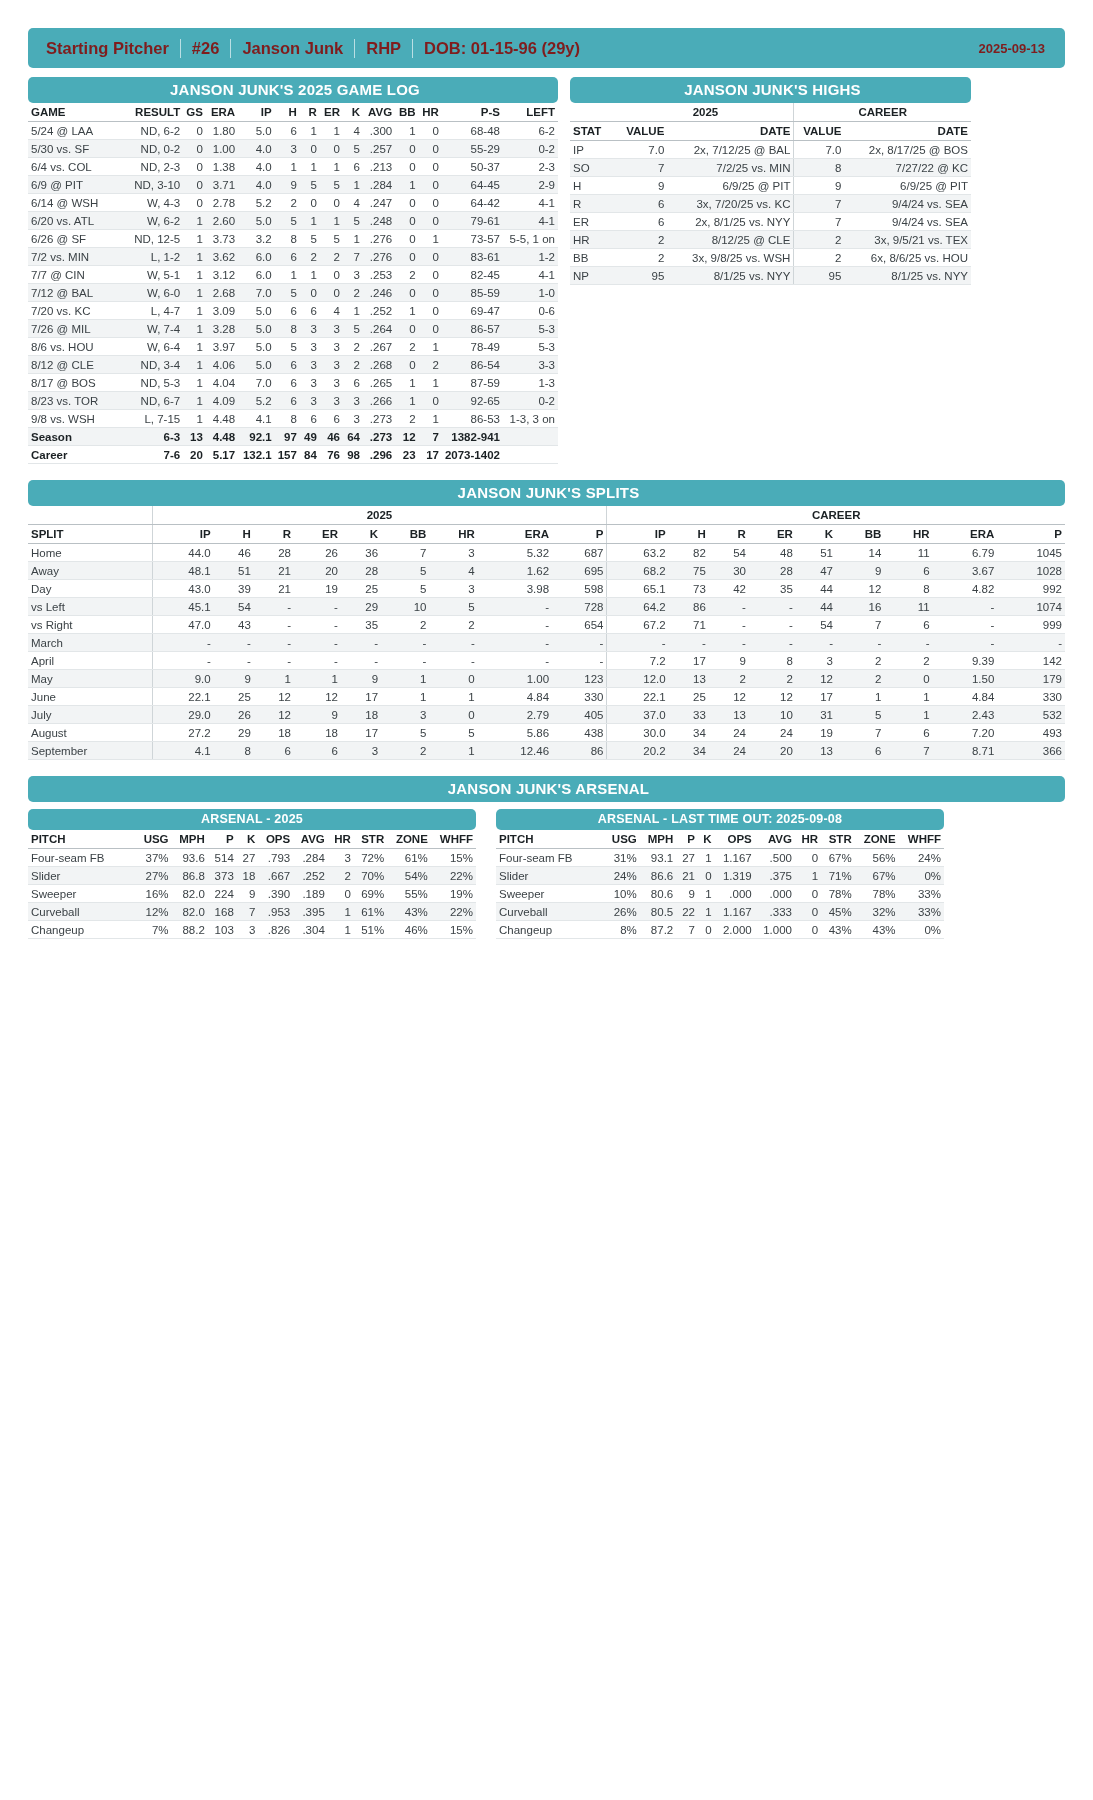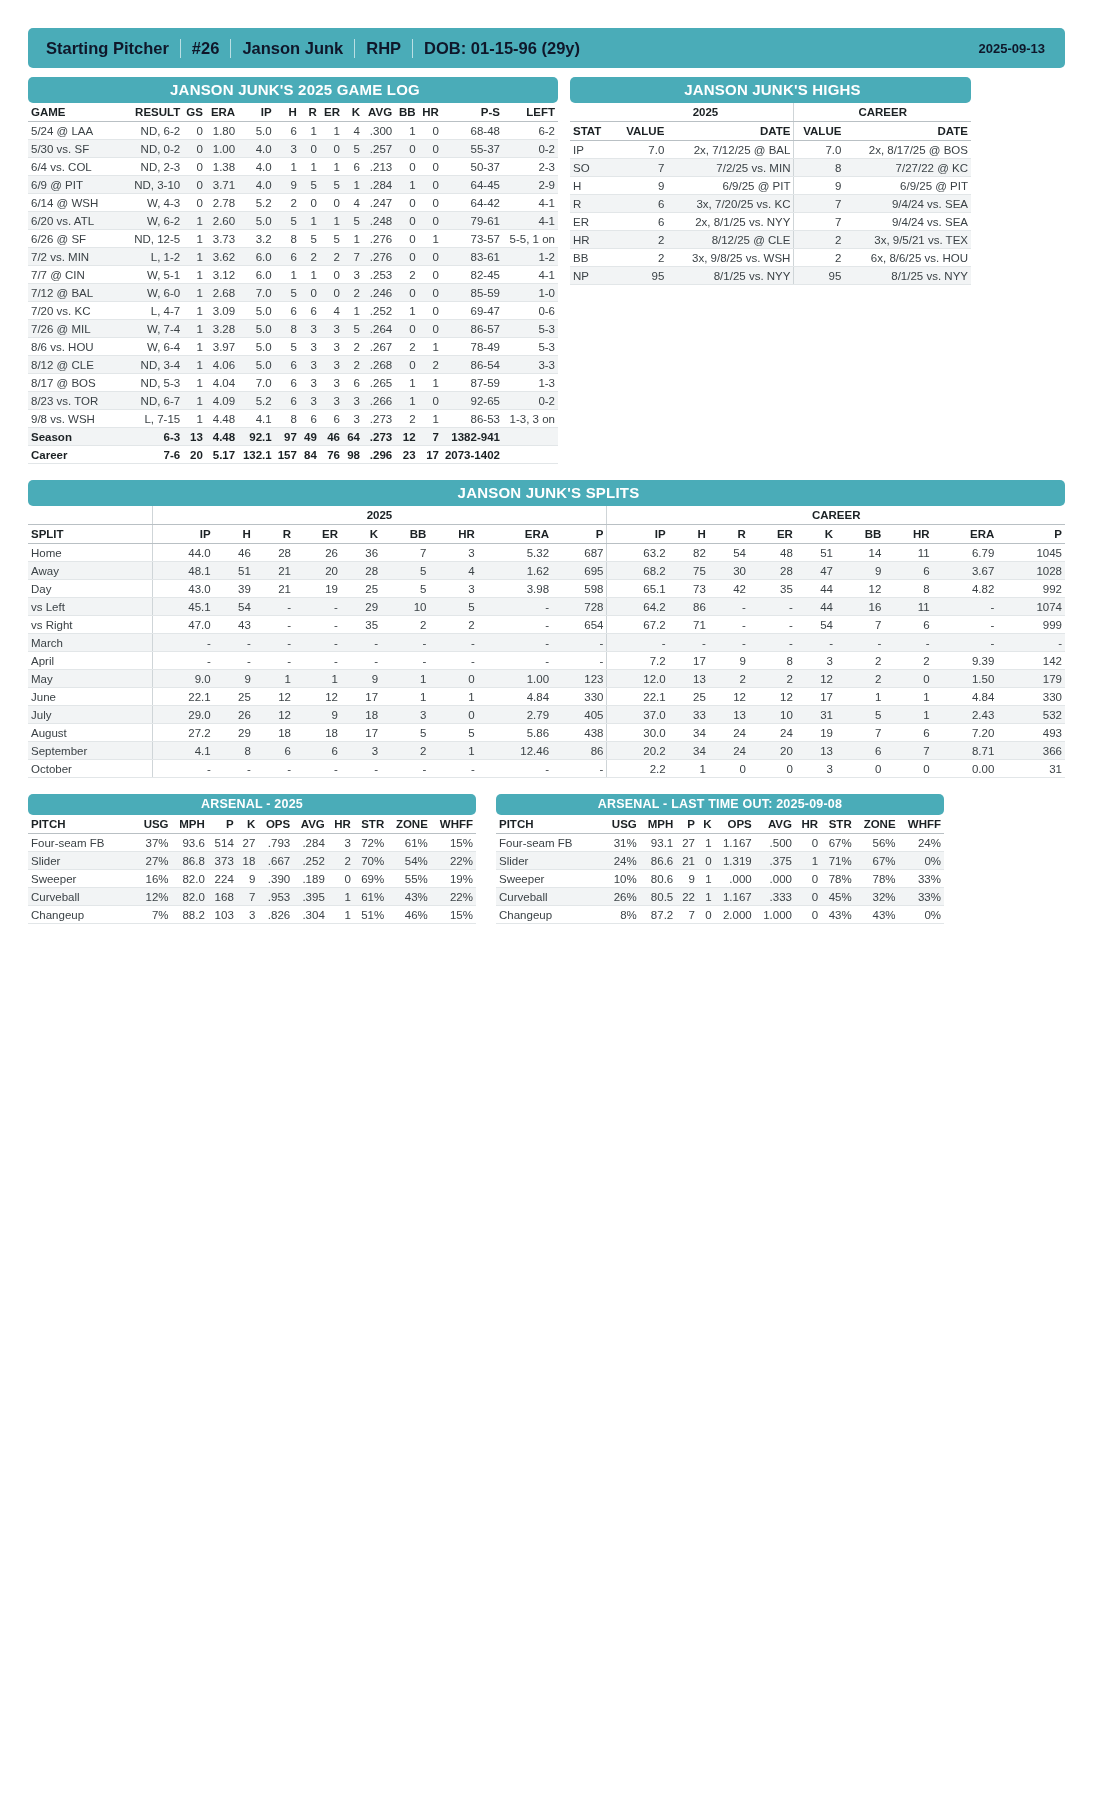--- a/index.html
+++ b/index.html
@@ -12,21 +12,21 @@
   .page { width: 1093px; padding: 28px 28px 0 28px; }
 
   
   .player-header {
     background: #4aacb8;
     border-radius: 5px;
     height: 40px;
     display: flex;
     align-items: center;
     padding: 0 16px;
-    color: #0f172a;
+    color: #7f1d1d;
     text-align: right;
   }
   .player-header .hgroup {
     display: flex;
     align-items: center;
     flex: 1;
   }
   .player-header .seg {
     font-size: 16.5px;
     font-weight: bold;
@@ -201,21 +201,21 @@
               <td class="r gl-gs">0</td>
               <td class="r gl-era">1.00</td>
               <td class="r gl-ip">4.0</td>
               <td class="r gl-h">3</td>
               <td class="r gl-r">0</td>
               <td class="r gl-er">0</td>
               <td class="r gl-k">5</td>
               <td class="r gl-avg">.257</td>
               <td class="r gl-bb">0</td>
               <td class="r gl-hr">0</td>
-              <td class="r gl-ps">55-37</td>
+              <td class="r gl-ps">55-29</td>
               <td class="r gl-left">0-2</td>
             </tr>
             <tr>
               <td class="l gl-game">6/4 vs. COL</td>
               <td class="r gl-result">ND, 2-3</td>
               <td class="r gl-gs">0</td>
               <td class="r gl-era">1.38</td>
               <td class="r gl-ip">4.0</td>
               <td class="r gl-h">1</td>
               <td class="r gl-r">1</td>
@@ -843,46 +843,26 @@
             <td class="r grp">20.2</td>
             <td class="r">34</td>
             <td class="r">24</td>
             <td class="r">20</td>
             <td class="r">13</td>
             <td class="r">6</td>
             <td class="r">7</td>
             <td class="r">8.71</td>
             <td class="r">366</td>
           </tr>
-          <tr>
-            <td class="l sp-name">October</td>
-            <td class="r grp">-</td>
-            <td class="r">-</td>
-            <td class="r">-</td>
-            <td class="r">-</td>
-            <td class="r">-</td>
-            <td class="r">-</td>
-            <td class="r">-</td>
-            <td class="r">-</td>
-            <td class="r">-</td>
-            <td class="r grp">2.2</td>
-            <td class="r">1</td>
-            <td class="r">0</td>
-            <td class="r">0</td>
-            <td class="r">3</td>
-            <td class="r">0</td>
-            <td class="r">0</td>
-            <td class="r">0.00</td>
-            <td class="r">31</td>
-          </tr>
         </tbody>
     </table>
   </div>
 
   <div class="splits-wrap">
+    <div class="bar">JANSON JUNK'S ARSENAL</div>
     <div class="arsenal-row">
 
       <div class="ars-col">
         <div class="bar sm">ARSENAL - 2025</div>
         <table class="stat">
           <thead>
             <tr>
               <th class="l ars-pitch">PITCH</th>
               <th class="r">USG</th>
               <th class="r">MPH</th>

